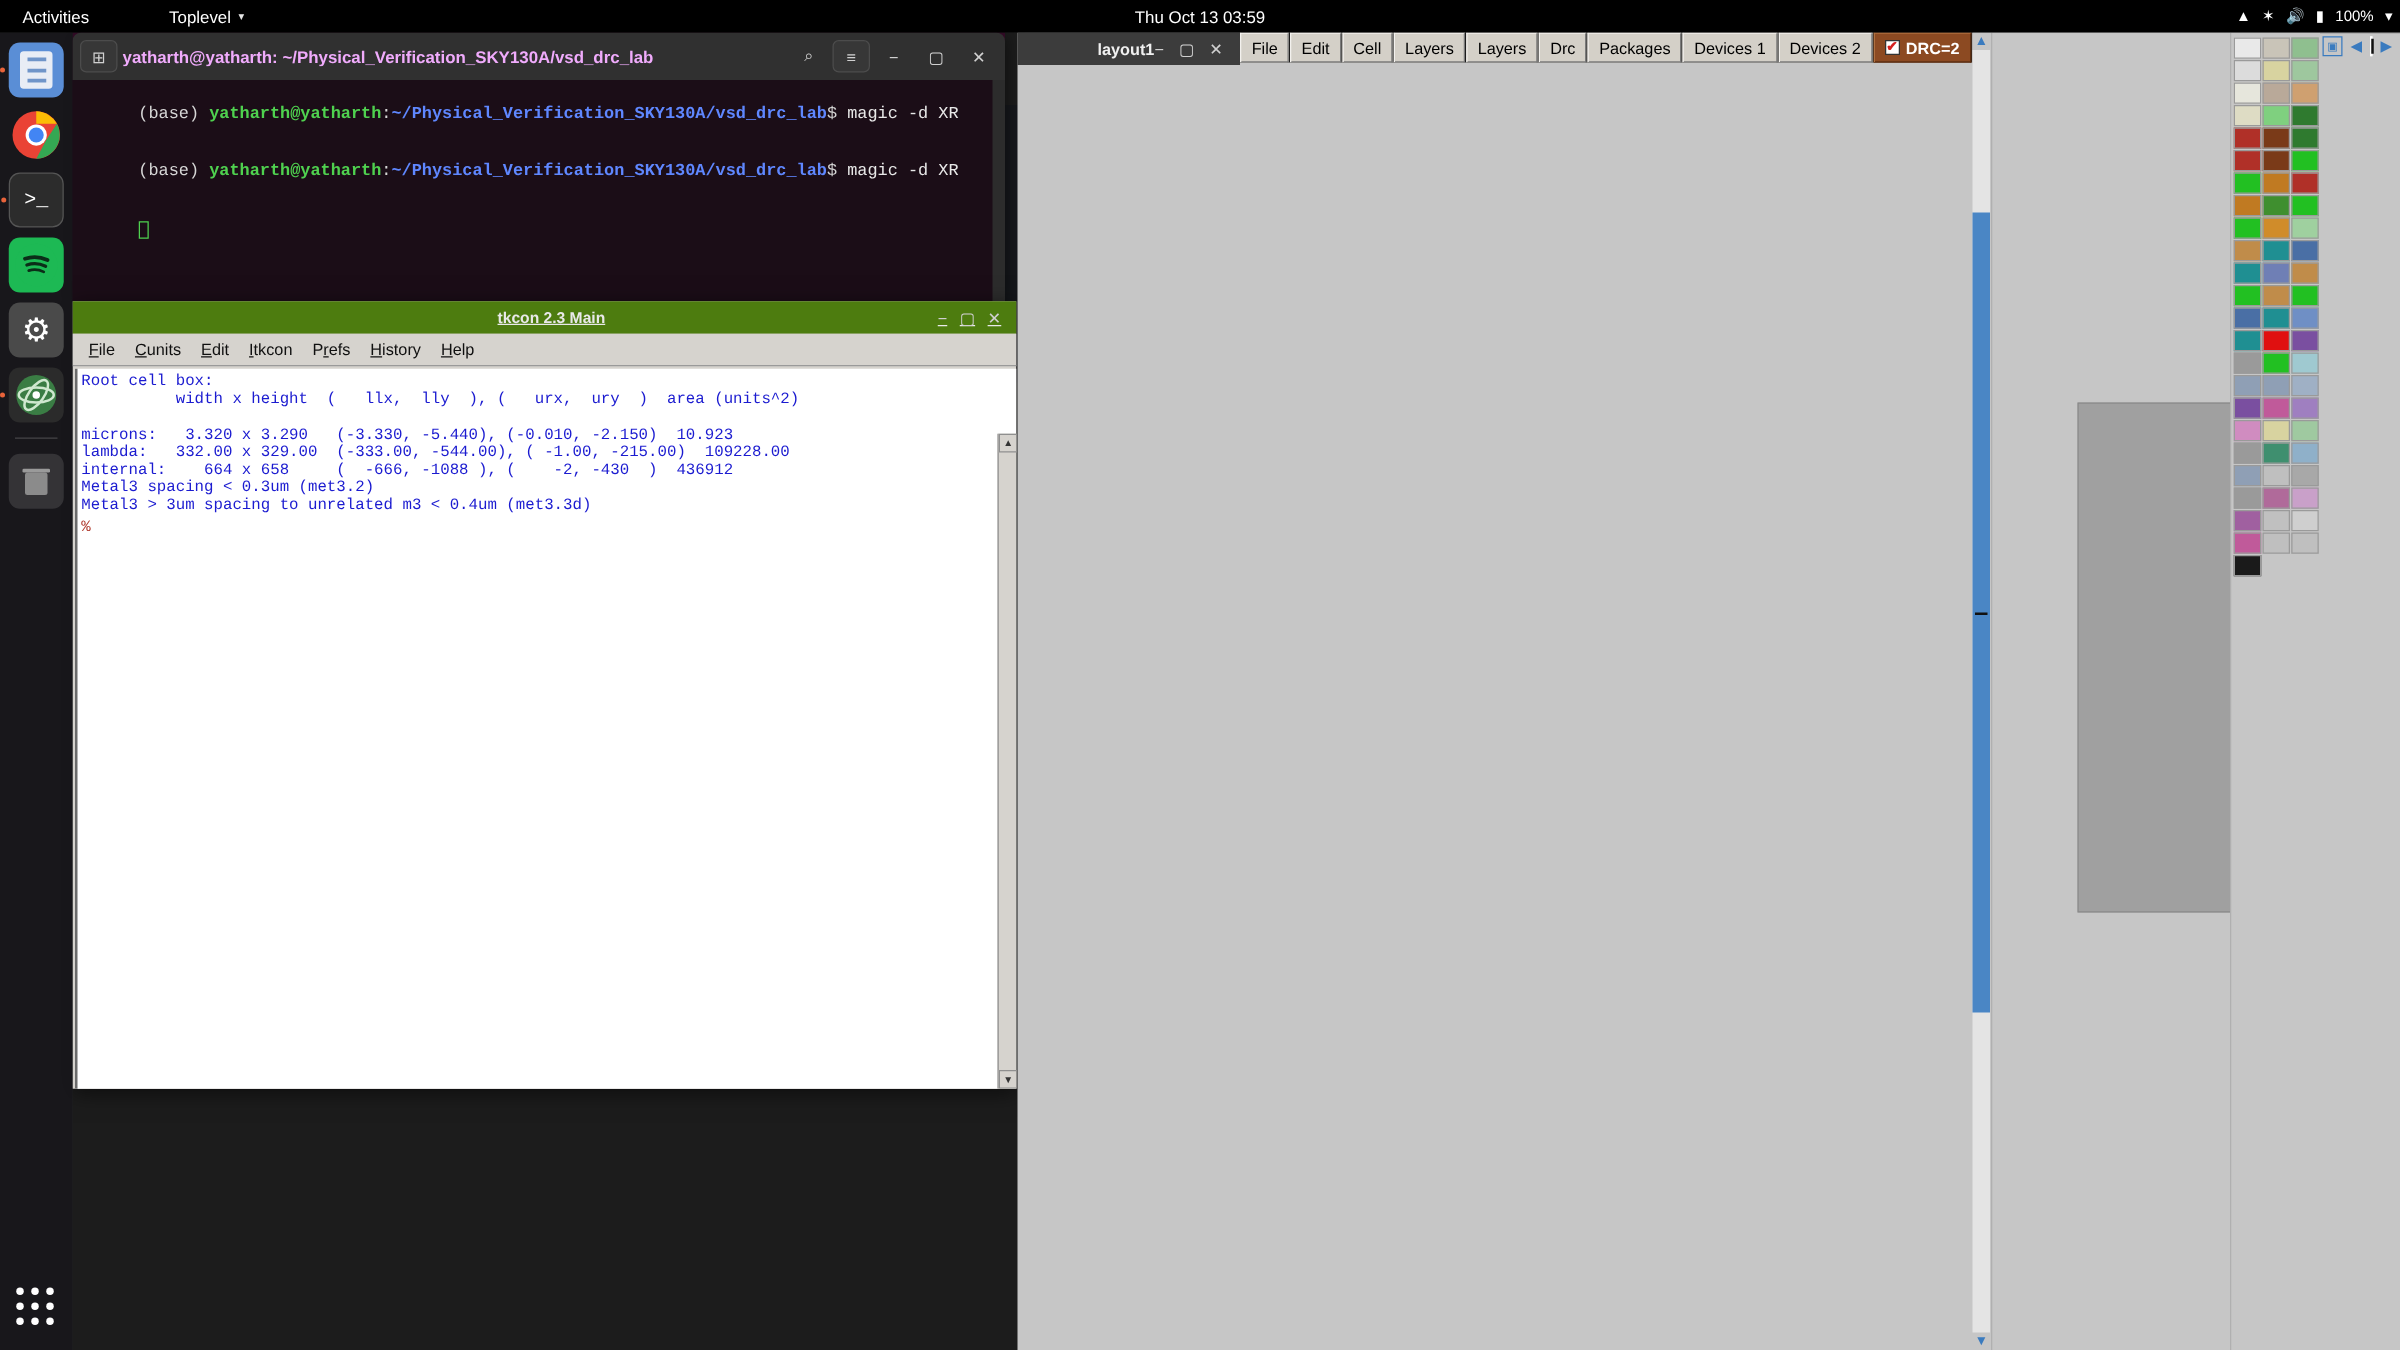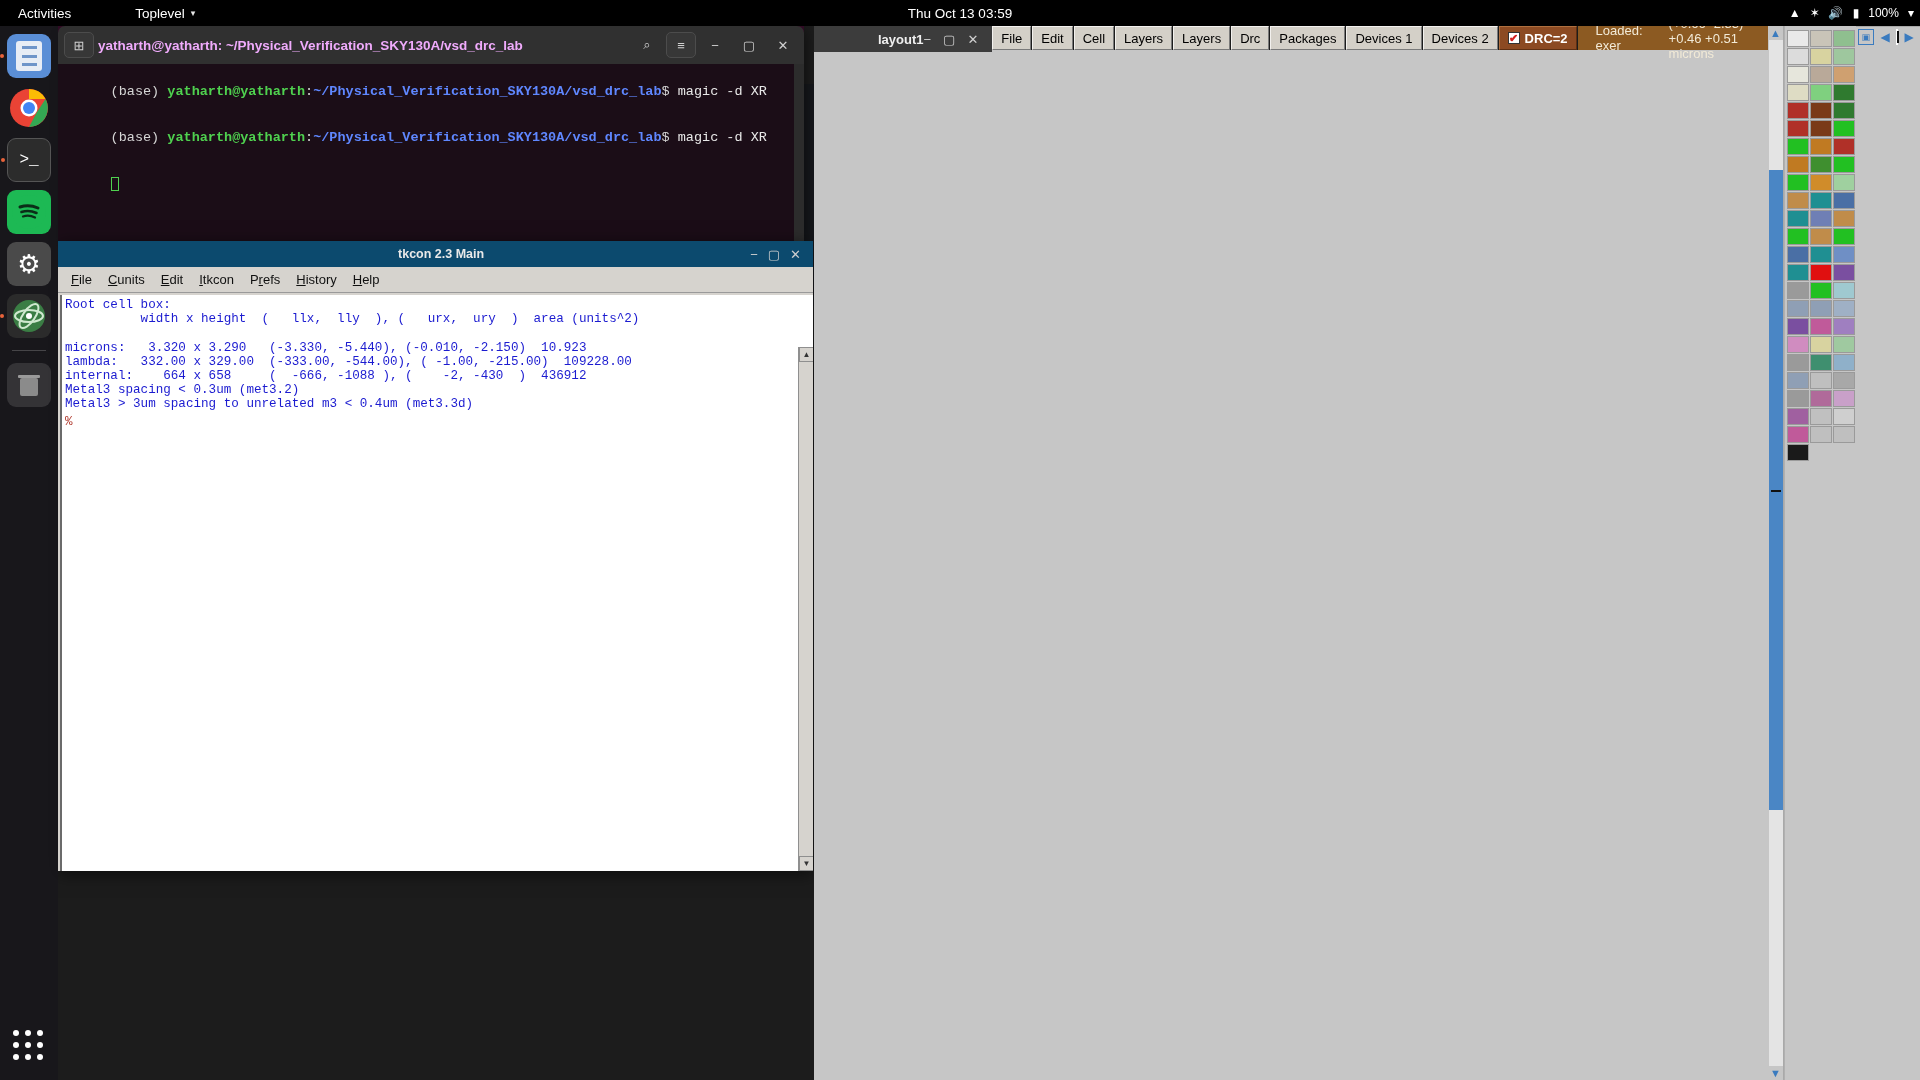--- a/index.html
+++ b/index.html
@@ -123,23 +123,24 @@
     position: absolute; right: 0; top: 38px; width: 10px; height: 179px; background: #2c2c2c;
   }
 
   
   #tkcon-win {
     position: absolute; left: 58px; top: 241px; width: 755px; height: 630px;
     background: #d6d3ce; box-shadow: 0 3px 16px rgba(0,0,0,.55);
     display: flex; flex-direction: column;
   }
   #tkcon-win .tk-header {
-    height: 26px; background: #0c4a6e; color: #e9e9e9;
+    height: 26px; background: #4d7c0f; color: #e9e9e9;
     display: flex; align-items: center; padding: 0 4px;
     font-size: 12.5px;
+    text-decoration: underline;
   }
   #tkcon-win .tk-title { flex: 1; text-align: center; font-weight: 700; }
   #tkcon-win .tk-wbtns { display: flex; gap: 10px; padding-right: 8px; font-size: 13px; color: #cfcfcf; }
   #tkcon-win .tk-wbtns span { cursor: default; }
   #tkcon-win .tk-menubar {
     height: 26px; background: #d6d3ce; border-bottom: 1px solid #9a9a9a;
     display: flex; align-items: center; gap: 2px; padding-left: 6px;
     font-size: 13px; color: #101010;
   }
   #tkcon-win .tk-menubar .mi { padding: 2px 7px; }
@@ -453,24 +454,20 @@
     <div class="mm">Cell</div>
     <div class="mm">Layers</div>
     <div class="mm">Layers</div>
     <div class="mm">Drc</div>
     <div class="mm">Packages</div>
     <div class="mm">Devices 1</div>
     <div class="mm">Devices 2</div>
     <div class="mm drc">
       <span class="drc-check">✔</span>
       <span>DRC=2</span>
-    </div>
-    <div class="mg-status">
-      <span>Loaded: exer</span>
-      <span>(+0.66 -2.83) +0.46 +0.51 microns</span>
     </div>
   </div>
 
   <div class="mg-body">
     <div class="mg-vscroll">
       <div class="vs-arrow">▲</div>
       <div class="vs-track">
         <div class="vs-thumb" style="top:130px;height:640px;"></div>
         <div class="vs-tick" style="top:450px;"></div>
       </div>

